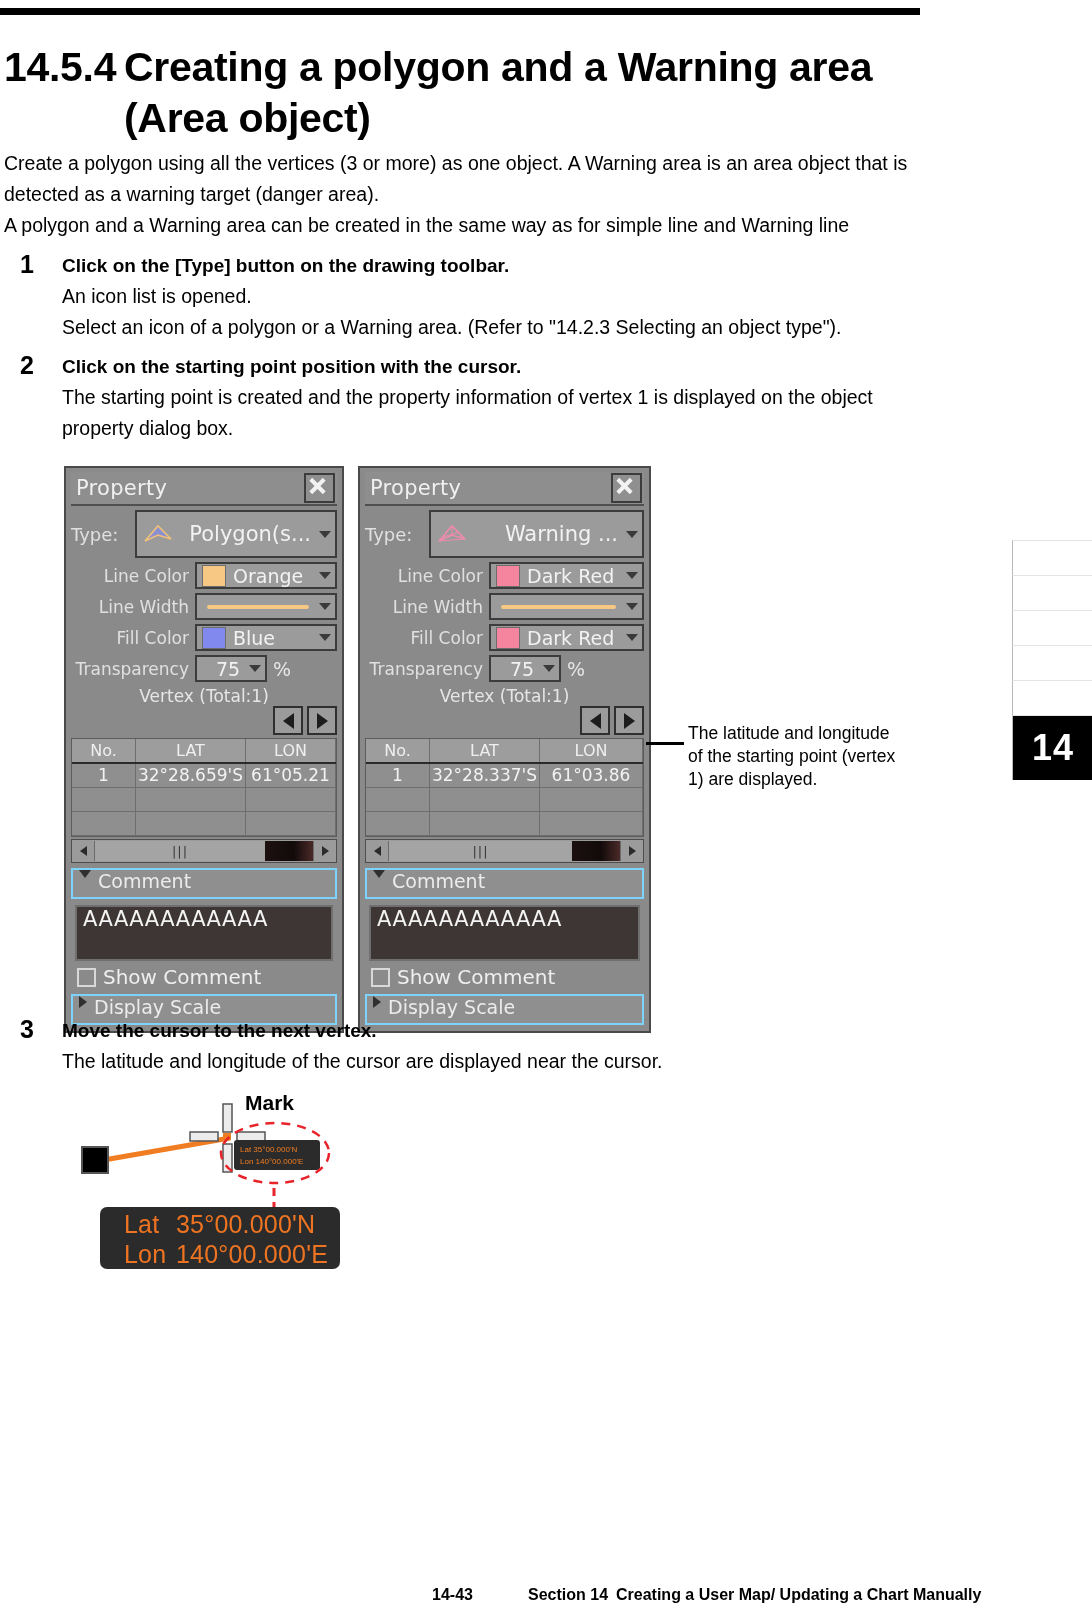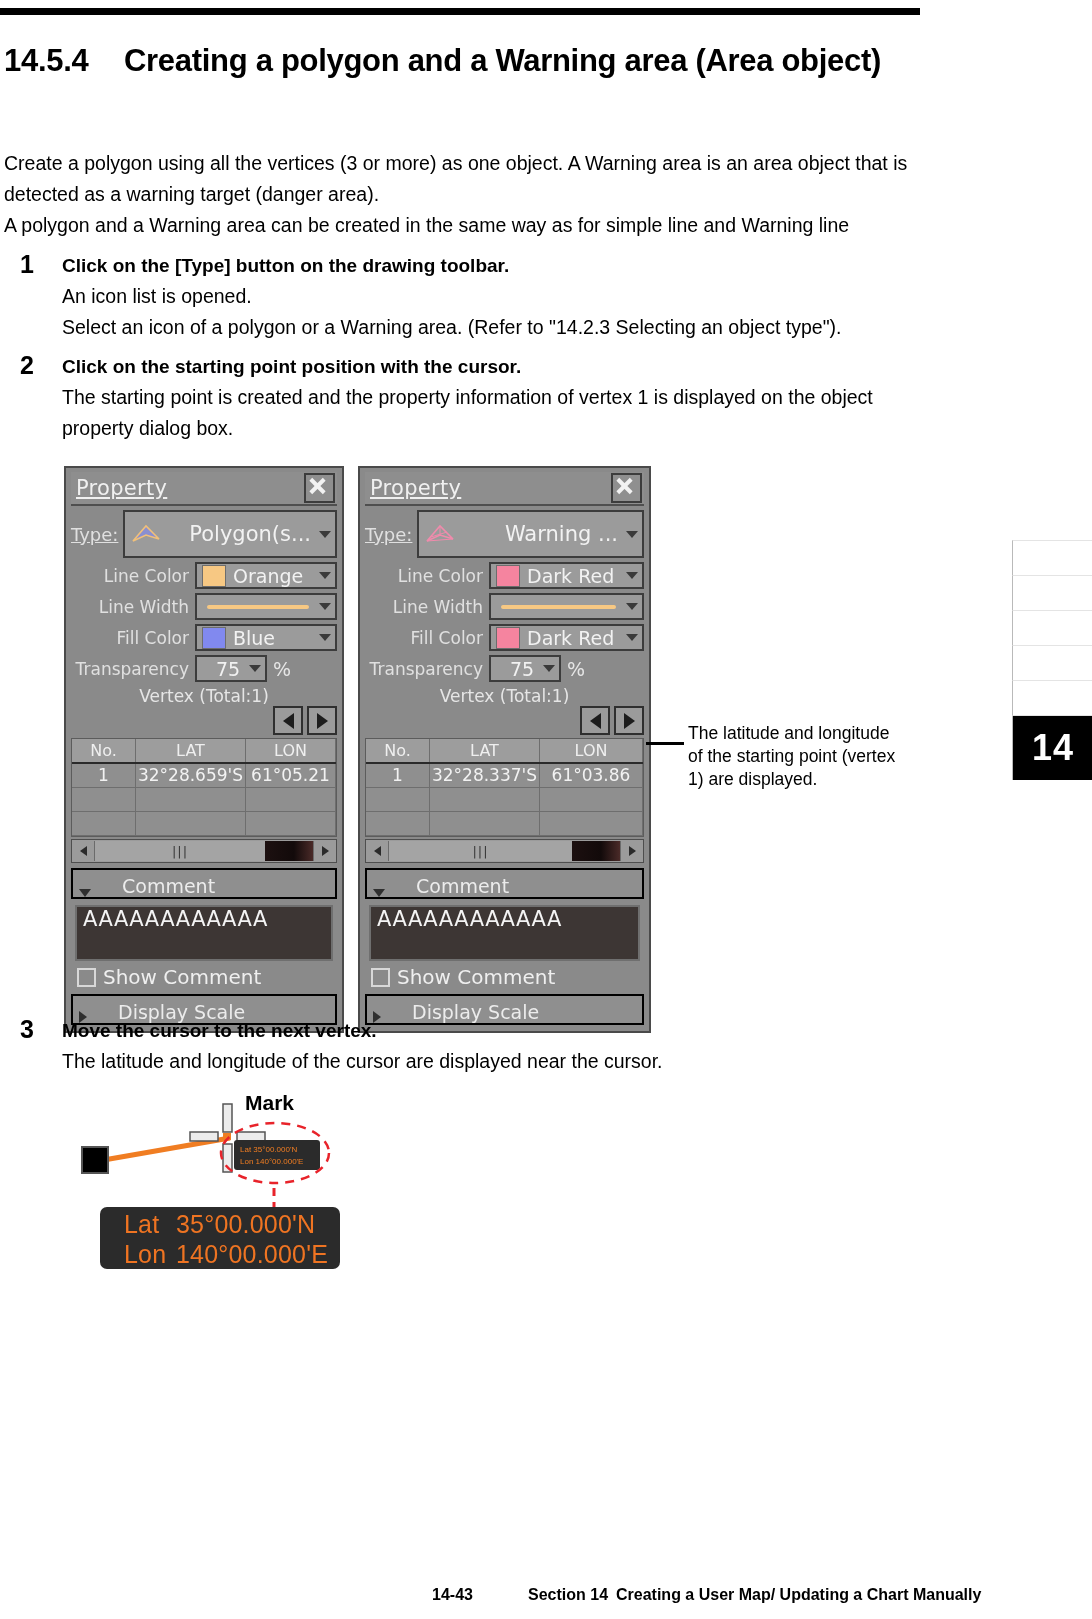--- a/index.html
+++ b/index.html
@@ -51,21 +51,21 @@
     justify-content: center;
     letter-spacing: 1px;
   }
 
   
   .h-sec {
     position: absolute;
     left: 4px;
     top: 42px;
     width: 900px;
-    font-size: 31px;
+    font-size: 41px;
     font-weight: bold;
     line-height: 1.25;
     letter-spacing: -0.3px;
   }
   .h-sec .num {
     display: inline-block;
     width: 120px;
   }
   .h-sec .title {
     display: inline-block;
@@ -127,21 +127,20 @@
     display: flex;
     align-items: center;
     justify-content: space-between;
     margin-bottom: 4px;
   }
   .dlg-title {
     font-size: 21px;
     color: #f0f0f0;
     padding-left: 5px;
     letter-spacing: 0.3px;
-    text-decoration: underline;
   }
   .btn-close {
     width: 27px;
     height: 26px;
     border: 2px solid #3c3c3c;
     background: #8f8f8f;
     position: relative;
     margin-right: 2px;
   }
   .btn-close::before, .btn-close::after {
@@ -209,21 +208,21 @@
     flex: none;
   }
   .linesample {
     height: 4px;
     margin: 0 10px;
     border-radius: 2px;
     flex: 1;
   }
 
   
-  .type-row .row-label { width: 48px; text-align: left; padding-right: 4px; font-size: 18px; text-decoration: underline;}
+  .type-row .row-label { width: 48px; text-align: left; padding-right: 16px; font-size: 18px;}
   .type-row .ctrl { height: 48px; }
   .type-row .val { margin-left: auto; font-size: 21px; }
   .type-row .caret { margin-left: 8px; }
 
   .lab-w { width: 118px; }
   #dlg-warning .lab-w { width: 118px; }
 
   .trans-row .ctrl { width: 72px; flex: none; }
   .trans-row .ctrl .val { padding-left: 19px; }
   .pct { font-size: 19px; margin-left: 6px; color: #e6e6e6;}
@@ -333,26 +332,25 @@
   }
   .hscroll .darkzone {
     width: 48px;
     height: 20px;
     flex: none;
     background: linear-gradient(90deg,#1c1010 0%, #120a0a 60%, #4a2a28 100%);
   }
 
   .section-bar {
     background: #8f8f8f;
-    border: 2px solid #000000;
+    border: 2px solid #7dd3fc;
     height: 27px;
     display: flex;
-    align-items: flex-end;
+    align-items: flex-start;
     margin-top: 5px;
-    gap: 24px;
   }
   .section-bar .tri-down {
     width:0;height:0;
     border-left:6px solid transparent;
     border-right:6px solid transparent;
     border-top:8px solid #2f2f2f;
     margin: 0 7px 0 6px;
     flex:none;
   }
   .section-bar .tri-right {

